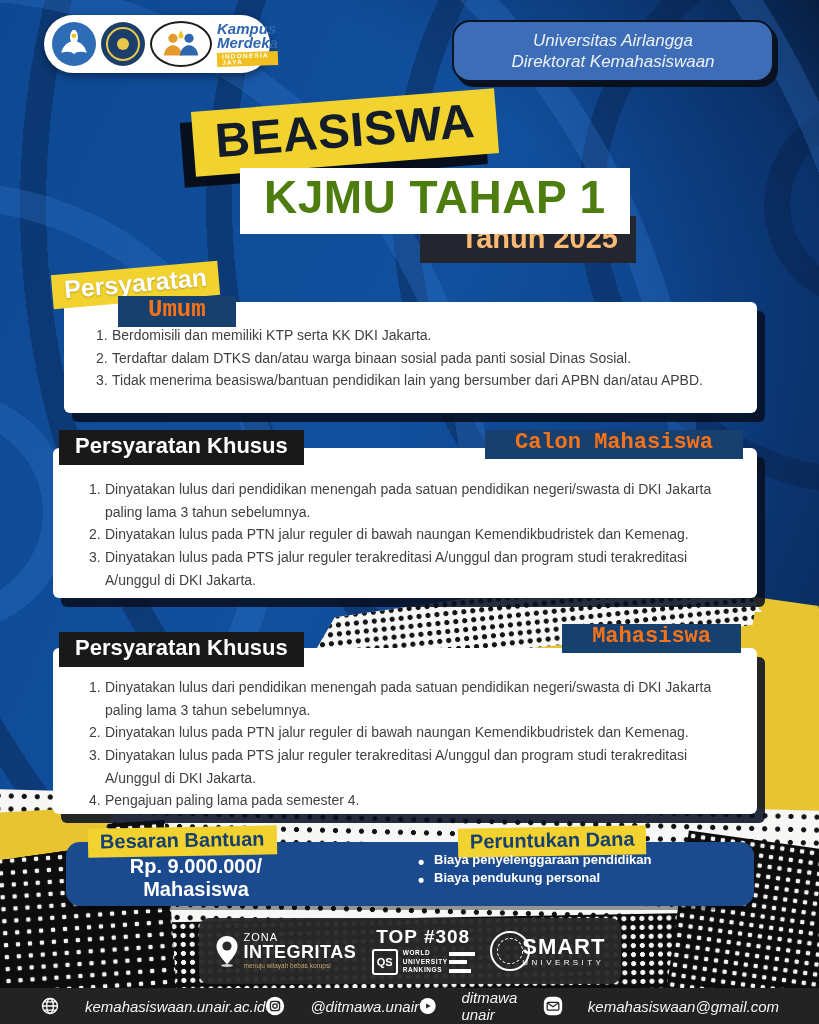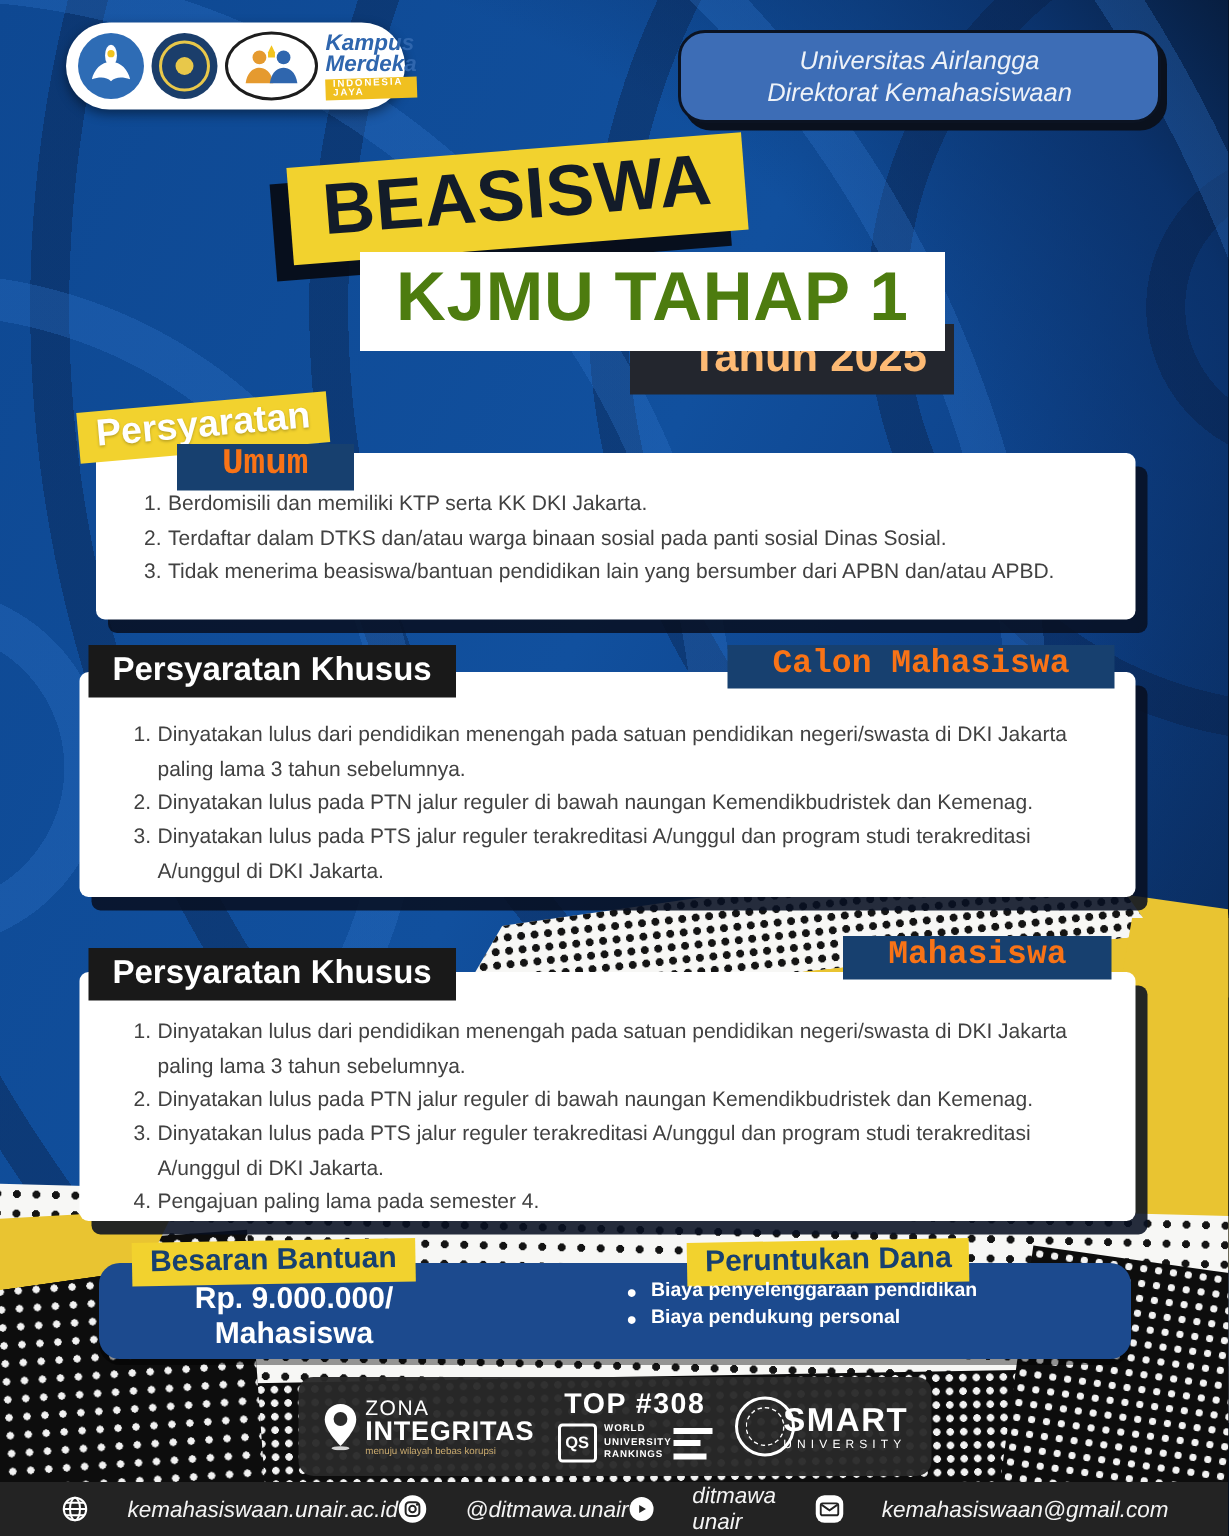--- a/index.html
+++ b/index.html
@@ -81,21 +81,21 @@
   .fund-amount{position:absolute;left:18px;top:13px;width:224px;text-align:center;color:#fff;font-size:20px;font-weight:900;line-height:1.15;}
   .fund-list{position:absolute;left:348px;top:9px;right:16px;list-style:none;margin:0;padding:0;
     color:#fff;font-size:13px;font-weight:800;line-height:1.4;}
   .fund-list li{position:relative;padding-left:20px;}
   .fund-list li::before{content:"\2022";position:absolute;left:4px;top:-1px;font-size:18px;}
   
   .badges{position:absolute;z-index:2;left:199px;top:918px;width:422px;height:66px;background:rgba(41,41,41,.96);
     border-radius:10px;display:flex;align-items:center;justify-content:space-evenly;color:#fff;}
   .bz{display:flex;align-items:center;gap:5px;}
   .bz-txt{display:flex;flex-direction:column;line-height:1;}
-  .bz-l1{font-size:14px;letter-spacing:1px;}
+  .bz-l1{font-size:11px;letter-spacing:1px;}
   .bz-l2{font-size:18px;font-weight:900;letter-spacing:.5px;}
   .bz-l3{font-size:6.5px;color:#c9aa6e;margin-top:2px;}
   .bq{display:flex;flex-direction:column;align-items:center;line-height:1;}
   .bq-top{font-size:19px;font-weight:900;letter-spacing:1px;}
   .bq-row{display:flex;align-items:center;gap:5px;margin-top:3px;}
   .qs-box{width:22px;height:22px;border:2px solid #fff;border-radius:3px;display:flex;align-items:center;justify-content:center;
     font-size:11px;font-weight:900;}
   .bq-words{display:flex;flex-direction:column;gap:2px;}
   .bq-wrow{display:flex;align-items:center;gap:4px;}
   .bq-word{font-size:6.5px;font-weight:800;letter-spacing:.6px;width:42px;text-align:left;}

